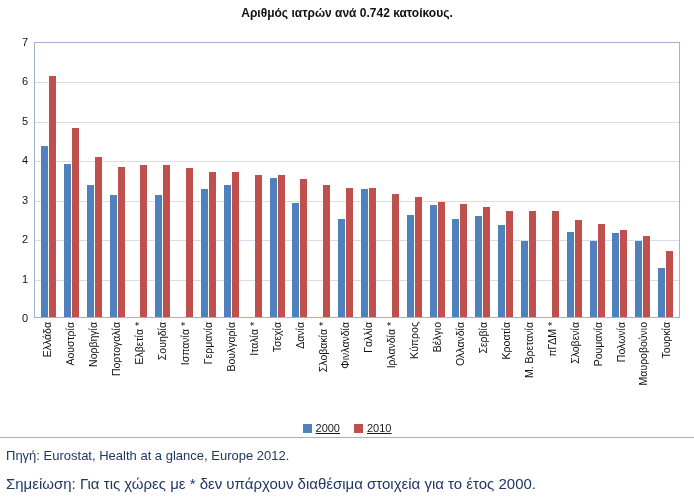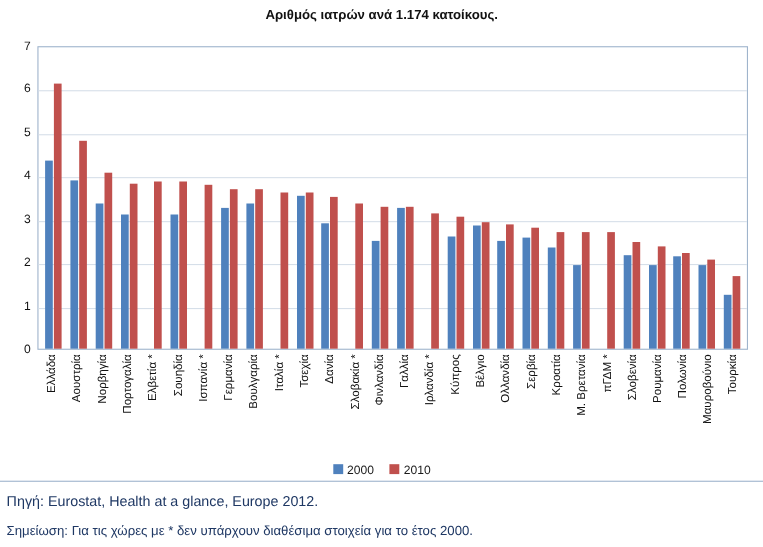--- a/index.html
+++ b/index.html
@@ -123,22 +123,23 @@
     top: 396px;
     width: 682px;
     display: flex;
     justify-content: center;
     align-items: center;
     gap: 14px;
     font-size: 11px;
   }
   .legend-item {
     display: flex;
-    align-items: flex-start;
+    align-items: center;
     gap: 4px;
+    text-decoration: underline;
   }
   .legend-swatch {
     width: 9px;
     height: 9px;
     display: inline-block;
   }
   .legend-swatch.s2000 { background: #4f81bd; }
   .legend-swatch.s2010 { background: #c0504d; }
   #footer-sep {
     position: absolute;
@@ -152,31 +153,31 @@
     position: absolute;
     left: 6px;
     top: 448px;
     font-size: 13px;
     color: #1f3864;
   }
   #footnote {
     position: absolute;
     left: 6px;
     top: 475px;
-    font-size: 12px;
+    font-size: 15px;
     color: #1f3864;
     text-align: center;
   }
 </style>
 </head>
 <body>
 
 <div id="page">
 
-  <div id="chart-title">Αριθμός ιατρών ανά 1.174 κατοίκους.</div>
+  <div id="chart-title">Αριθμός ιατρών ανά 0.742 κατοίκους.</div>
 
   <div id="chart-area">
 
     <div id="y-axis-labels">
         <div class="ytick" style="top: 292px;">0</div>
         <div class="ytick" style="top: 252.571px;">1</div>
         <div class="ytick" style="top: 213.143px;">2</div>
         <div class="ytick" style="top: 173.714px;">3</div>
         <div class="ytick" style="top: 134.286px;">4</div>
         <div class="ytick" style="top: 94.8571px;">5</div>

